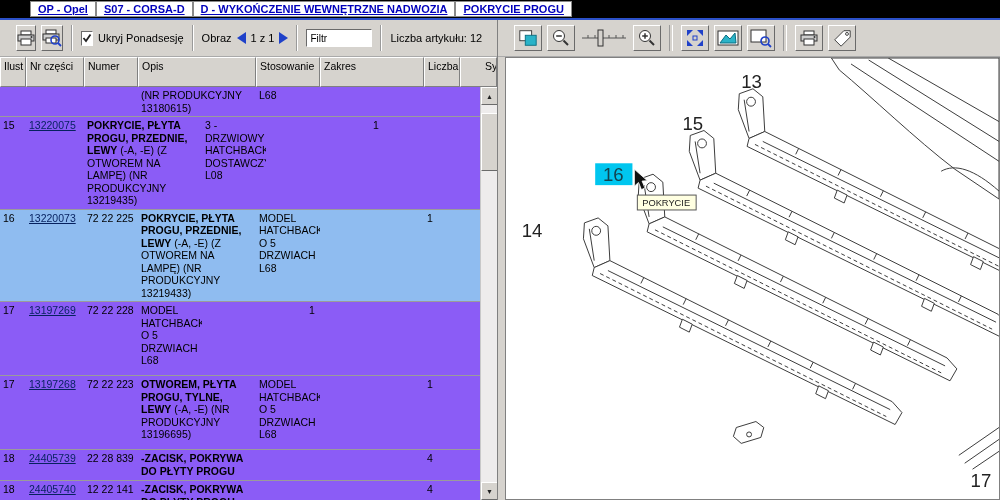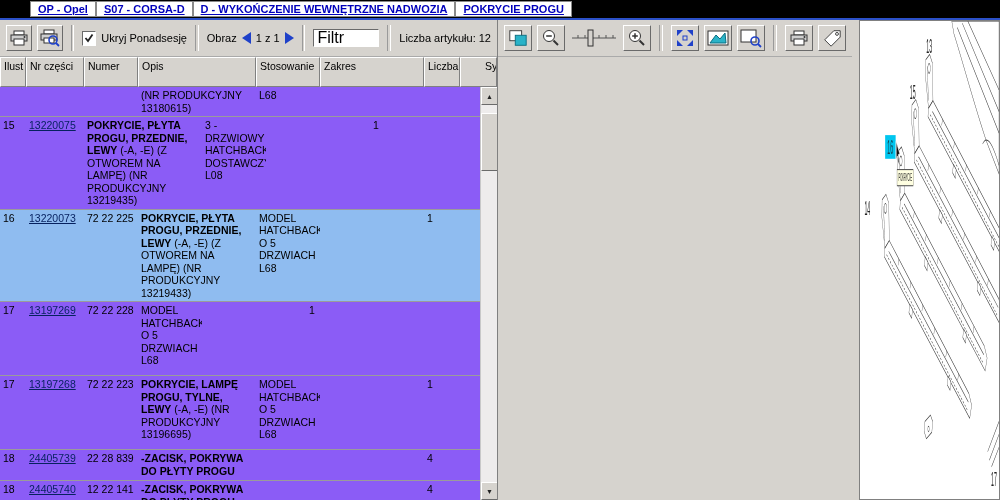--- a/index.html
+++ b/index.html
@@ -8,37 +8,37 @@
   .app{width:1000px;height:500px;display:flex;flex-direction:column;}
 
   
   .breadcrumb{height:18px;background:#000;display:flex;align-items:center;
               padding-left:30px;border-bottom:2px solid #2b50c8;flex:none;}
   .crumb{background:#fff;border:1px solid #8a8a8a;padding:0 7px;height:14px;line-height:14px;
          font-weight:bold;font-size:11px;color:#0000bb;text-decoration:underline;white-space:nowrap;cursor:pointer;}
 
   .main{flex:1;display:flex;min-height:0;}
   .left-panel{width:497px;flex:none;display:flex;flex-direction:column;border-right:1px solid #808080;}
-  .right-panel{flex:1;display:flex;flex-direction:row;min-width:0;}
+  .right-panel{flex:1;display:flex;flex-direction:column;min-width:0;}
 
   
   .toolbar{height:36px;flex:none;background:#d6d3ce;display:flex;align-items:center;
-           padding:0 6px;gap:5px;border-bottom:1px solid #aaa;}
+           padding:0 16px;gap:5px;border-bottom:1px solid #aaa;}
   .tb{width:28px;height:26px;background:#d6d3ce;border:1px solid;border-color:#fff #6a6a6a #6a6a6a #fff;
       display:flex;align-items:center;justify-content:center;padding:0;cursor:pointer;}
   .sep{width:2px;height:26px;border-left:1px solid #9a9a9a;border-right:1px solid #fff;margin:0 3px;}
   .lbl{white-space:nowrap;}
   .checkbox{width:13px;height:13px;background:#fff;border:1px solid;border-color:#6a6a6a #fff #fff #6a6a6a;
             display:inline-flex;align-items:center;justify-content:center;cursor:pointer;}
   .tri-left{width:0;height:0;border-top:6px solid transparent;border-bottom:6px solid transparent;
             border-right:9px solid #1f41c9;cursor:pointer;}
   .tri-right{width:0;height:0;border-top:6px solid transparent;border-bottom:6px solid transparent;
              border-left:9px solid #1f41c9;cursor:pointer;}
   .filter{width:58px;height:16px;border:1px solid;border-color:#6a6a6a #fff #fff #6a6a6a;
-          font-family:"Liberation Sans",sans-serif;font-size:16px;padding:0 3px;}
+          font-family:"Liberation Sans",sans-serif;font-size:10px;padding:0 3px;}
 
   
   .grid-header{display:flex;height:30px;flex:none;background:#d6d3ce;font-size:10.5px;border-radius:12px;}
   .hc{box-sizing:border-box;border:1px solid;border-color:#fff #808080 #808080 #fff;
       padding:2px 3px;overflow:hidden;white-space:nowrap;flex:none;}
   
   .grid-body{flex:1;min-height:0;background:#fff;display:flex;overflow:hidden;}
   .rows{width:480px;flex:none;overflow:hidden;}
   .row{display:flex;border-bottom:1px solid #9b9b9b;font-size:10.5px;line-height:12.5px;background:#8b5cf6;}
   .row.selected{background:#8fbcf0;}
@@ -165,21 +165,21 @@
             <div class="c w-stos">MODEL HATCHBACK O 5 DRZWIACH L68</div>
             <div class="c w-zakres"></div>
             <div class="c w-liczba">1</div>
             <div class="c w-sy"></div>
           </div>
 
           <div class="row" style="min-height:73px">
             <div class="c w-ilust">17</div>
             <div class="c w-part"><span class="plink">13197268</span></div>
             <div class="c w-numer">72 22 223</div>
-            <div class="c w-opis"><span class="b">POKRYCIE, LAMPĘ PROGU, TYLNE, LEWY</span> <span>(-A, -E) (NR PRODUKCYJNY 13196695)</span></div>
+            <div class="c w-opis"><span class="b">OTWOREM, PŁYTA PROGU, TYLNE, LEWY</span> <span>(-A, -E) (NR PRODUKCYJNY 13196695)</span></div>
             <div class="c w-stos">MODEL HATCHBACK O 5 DRZWIACH L68</div>
             <div class="c w-zakres"></div>
             <div class="c w-liczba">1</div>
             <div class="c w-sy"></div>
           </div>
 
           <div class="row" style="min-height:30px">
             <div class="c w-ilust">18</div>
             <div class="c w-part"><span class="plink">24405739</span></div>
             <div class="c w-numer">22 28 839</div>

